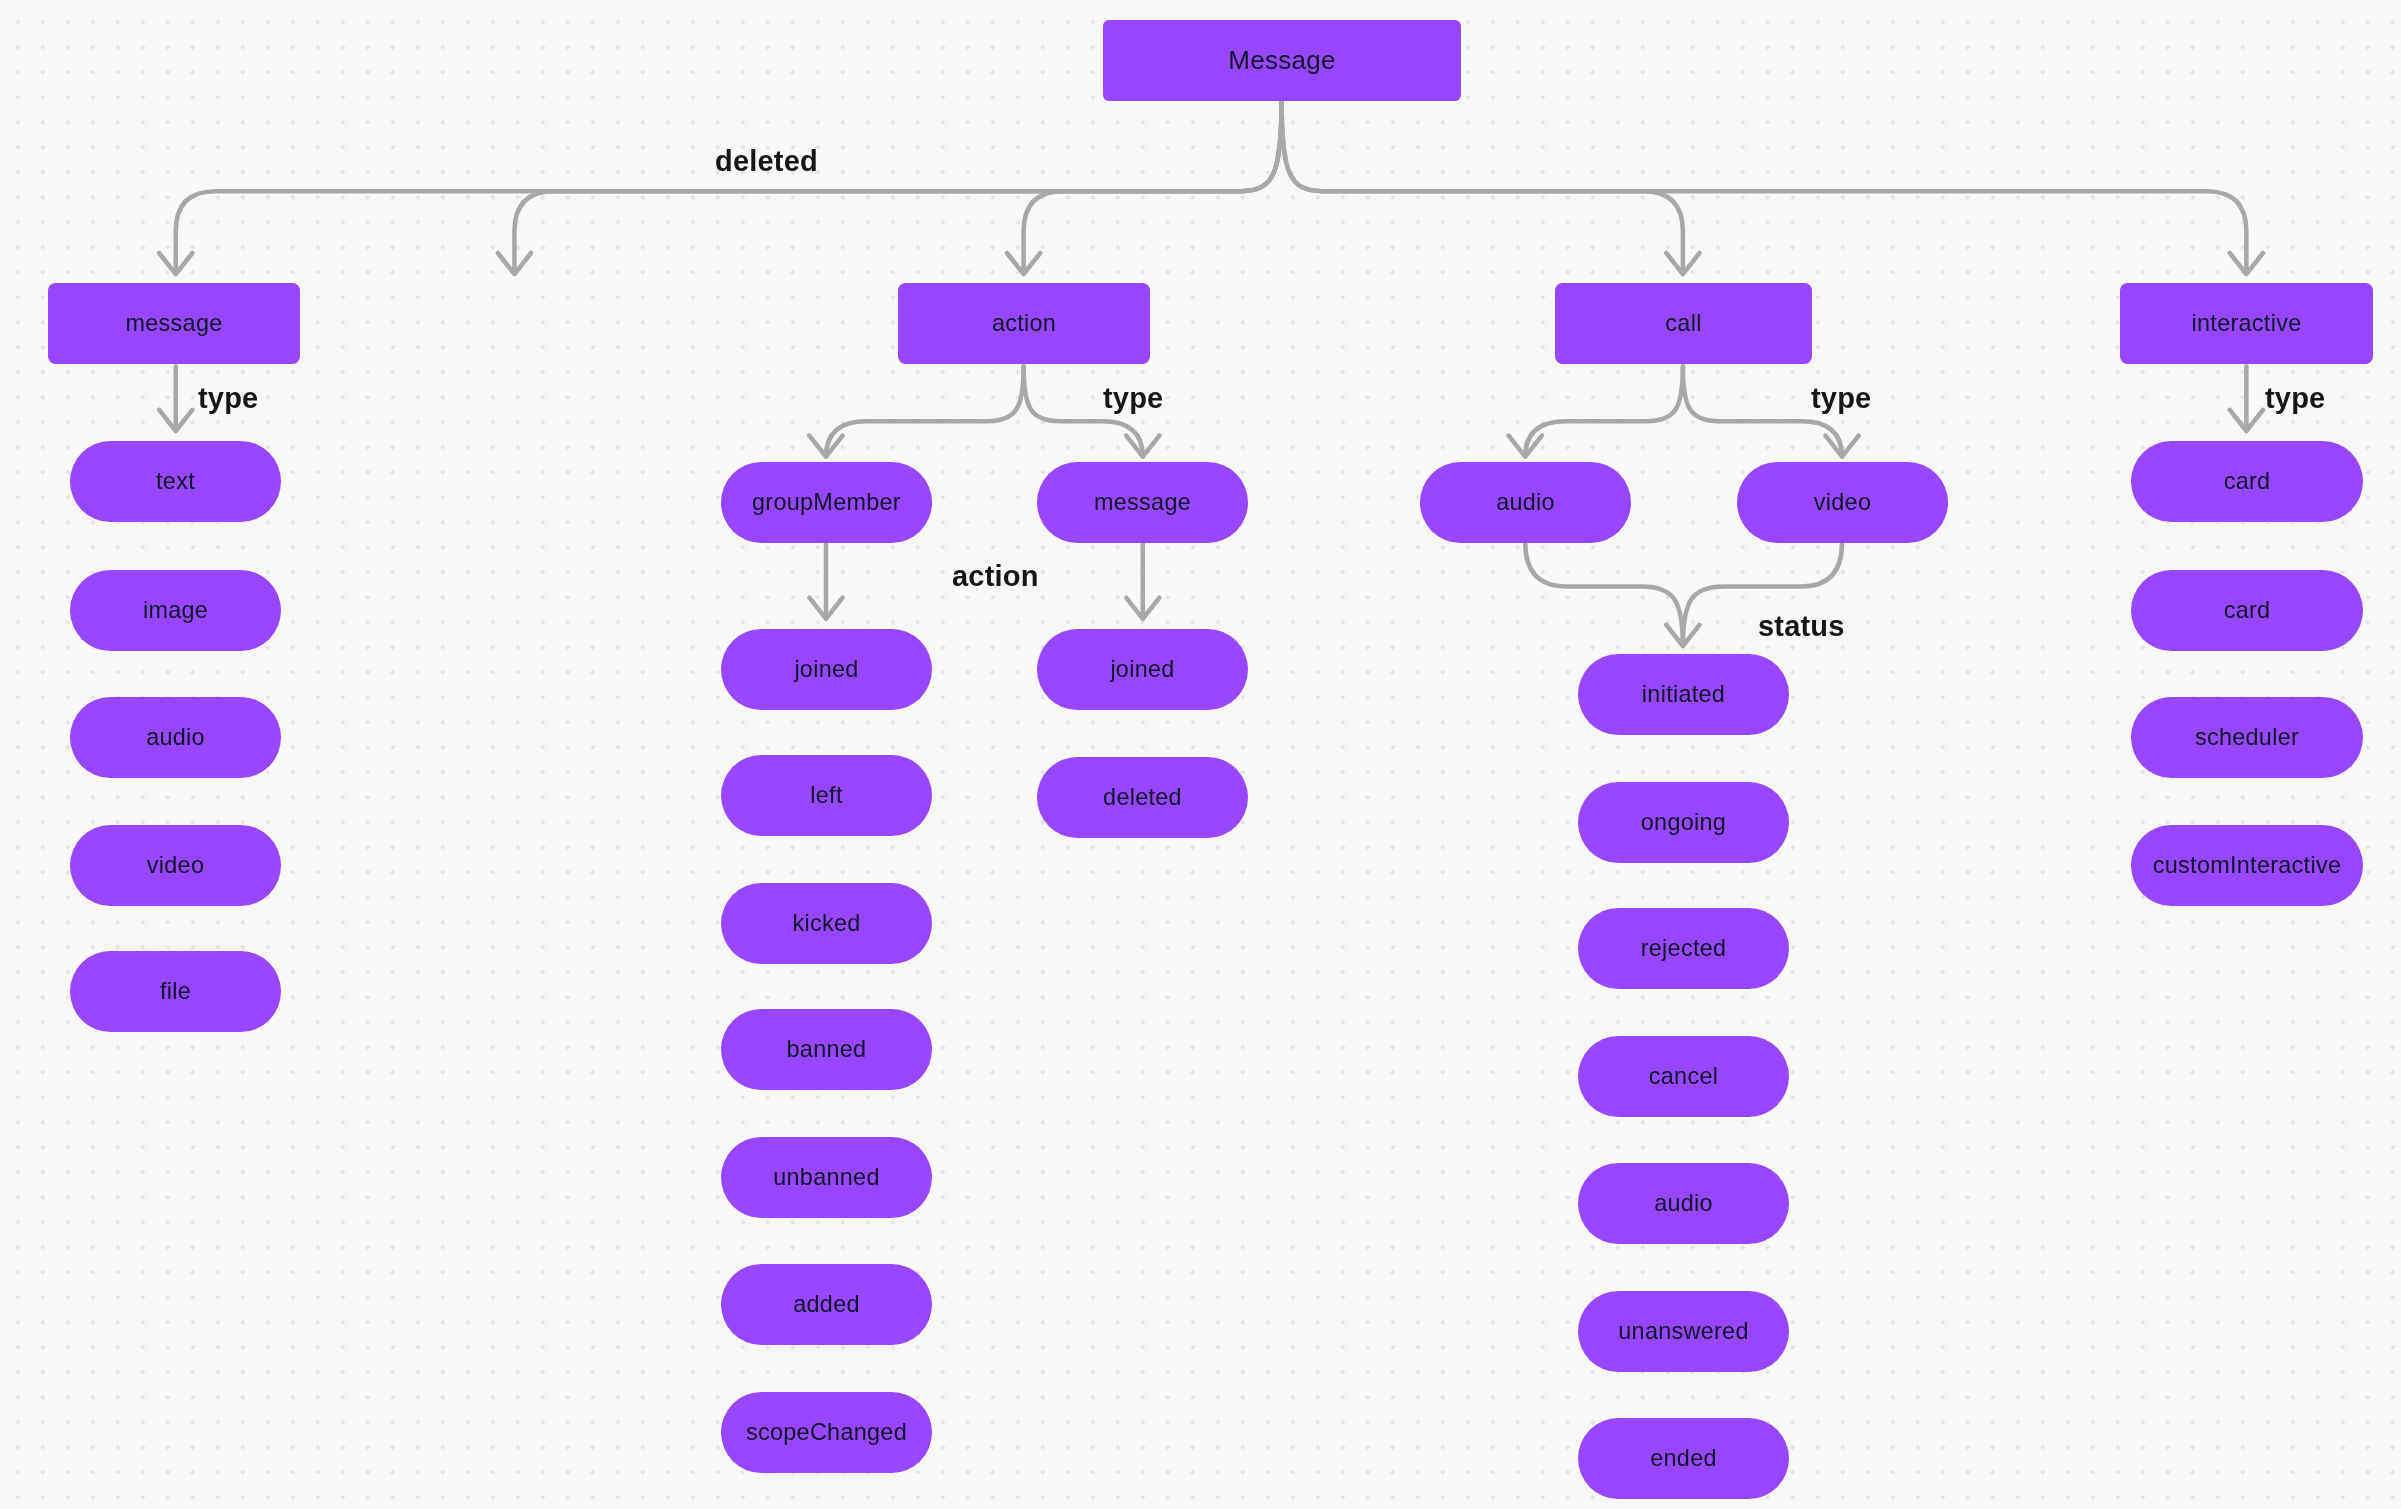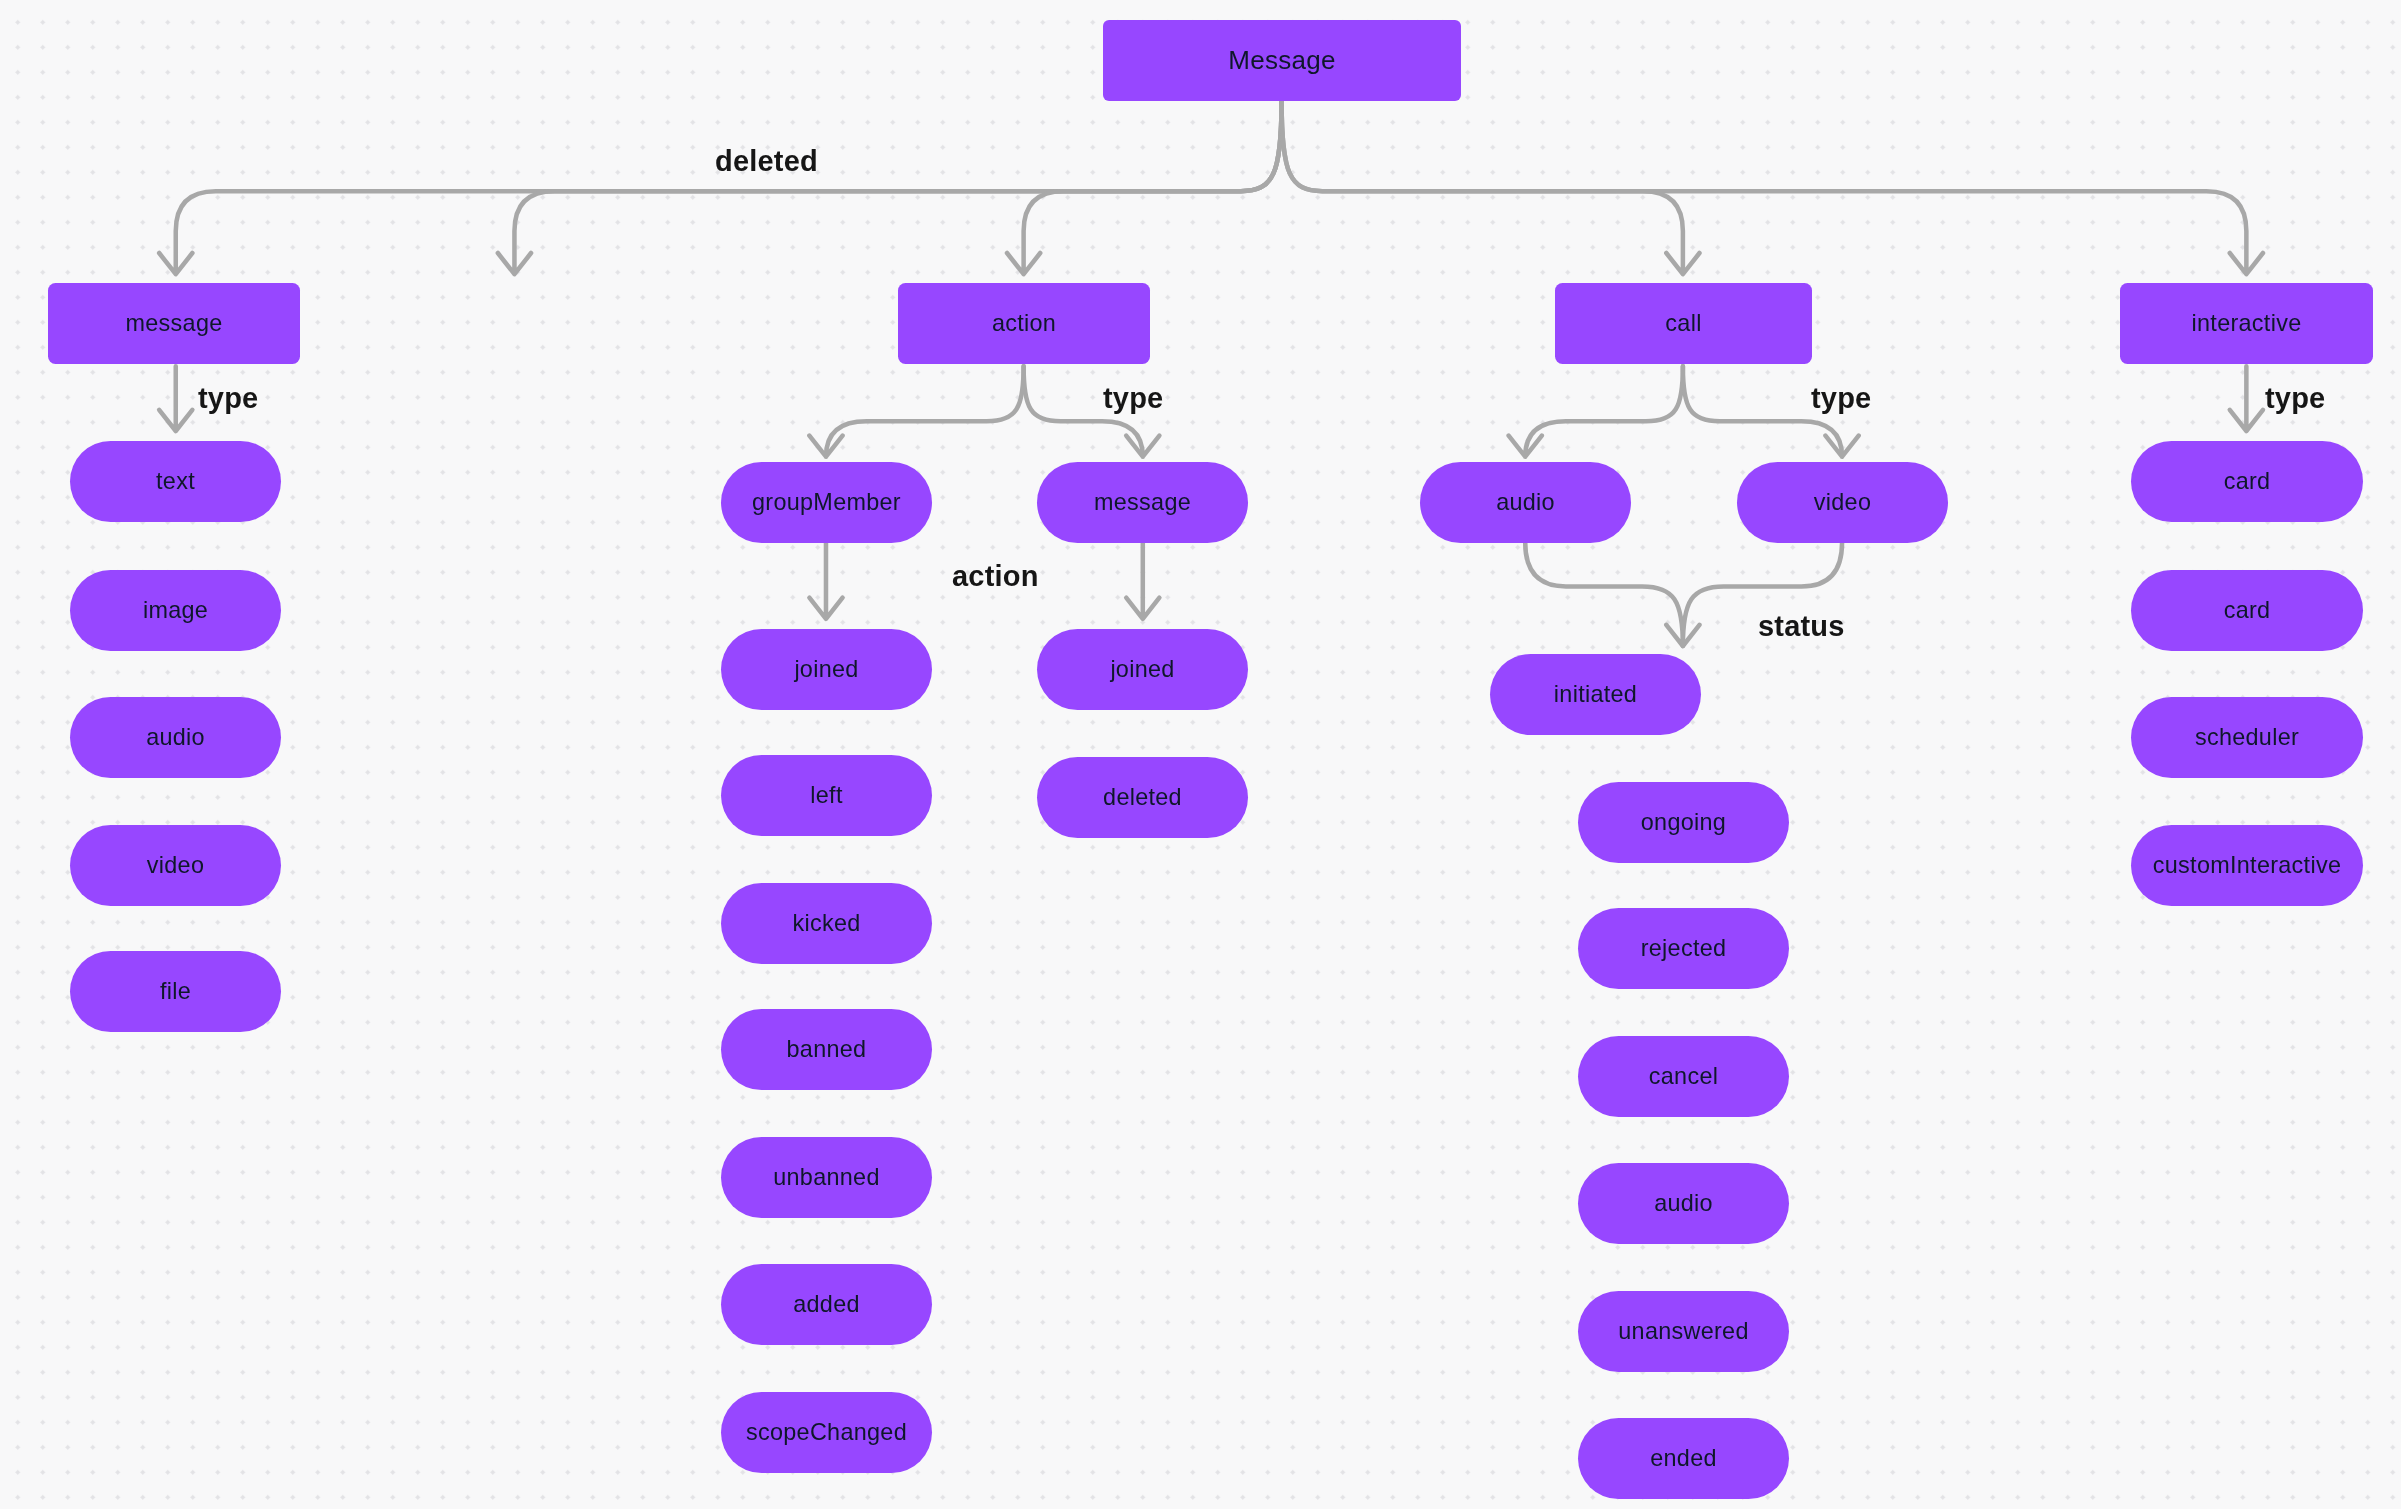--- a/index.html
+++ b/index.html
@@ -113,21 +113,21 @@
   <div class="node pill" style="left:721px; top:1137px; width:211px;">unbanned</div>
   <div class="node pill" style="left:721px; top:1264px; width:211px;">added</div>
   <div class="node pill" style="left:721px; top:1392px; width:211px;">scopeChanged</div>
 
   <div class="node pill" style="left:1037px; top:629px; width:211px;">joined</div>
   <div class="node pill" style="left:1037px; top:757px; width:211px;">deleted</div>
 
   <div class="node pill" style="left:1420px; top:462px; width:211px;">audio</div>
   <div class="node pill" style="left:1737px; top:462px; width:211px;">video</div>
 
-  <div class="node pill" style="left:1490px; top:654px; width:211px;">initiated</div>
+  <div class="node pill" style="left:1578px; top:654px; width:211px;">initiated</div>
   <div class="node pill" style="left:1578px; top:782px; width:211px;">ongoing</div>
   <div class="node pill" style="left:1578px; top:908px; width:211px;">rejected</div>
   <div class="node pill" style="left:1578px; top:1036px; width:211px;">cancel</div>
   <div class="node pill" style="left:1578px; top:1163px; width:211px;">audio</div>
   <div class="node pill" style="left:1578px; top:1291px; width:211px;">unanswered</div>
   <div class="node pill" style="left:1578px; top:1418px; width:211px;">ended</div>
 
   <div class="node pill" style="left:2131px; top:441px; width:232px;">card</div>
   <div class="node pill" style="left:2131px; top:570px; width:232px;">card</div>
   <div class="node pill" style="left:2131px; top:697px; width:232px;">scheduler</div>

